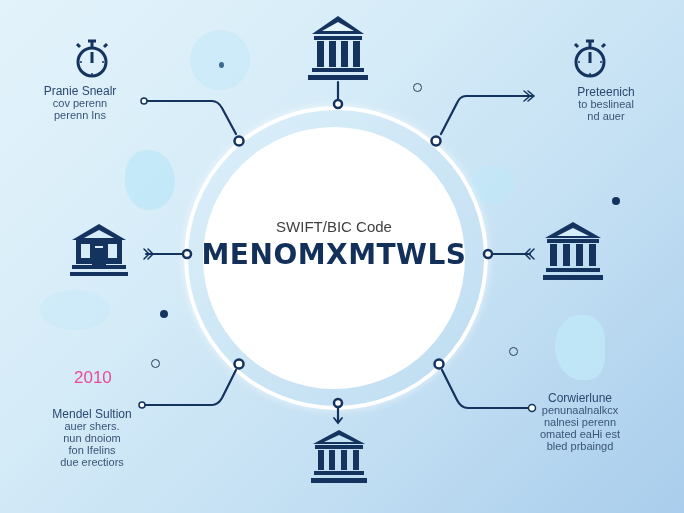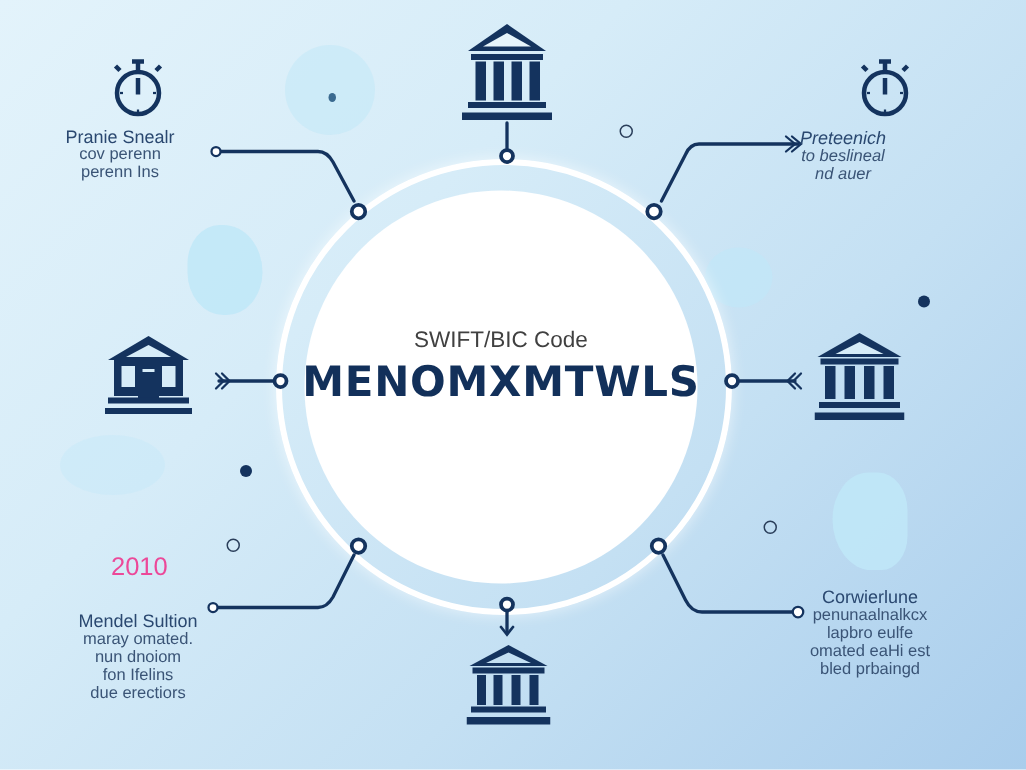--- a/index.html
+++ b/index.html
@@ -128,21 +128,21 @@
     <line x1="18" y1="4" x2="18" y2="9"></line>
     <line x1="30" y1="9" x2="33" y2="6"></line>
     <line x1="6" y1="9" x2="3" y2="6"></line>
   </g>
   <g stroke="#14335e" stroke-width="1.5">
     <line x1="18" y1="35" x2="18" y2="37"></line>
     <line x1="8" y1="24" x2="6" y2="24"></line>
     <line x1="28" y1="24" x2="30" y2="24"></line>
   </g>
 </svg>
-<div class="caption" style="left:517px;top:86px;width:90px;font-style:italic;">
+<div class="caption" style="left:561px;top:86px;width:90px;">
   <div class="title">Preteenich</div>
   <div>to beslineal</div>
   <div>nd auer</div>
 </div>
 
 <svg class="abs" style="left:70px;top:222px;" width="58" height="56" viewBox="0 0 58 56">
   <g fill="#14335e">
     <path d="M29 2 L56 18 L2 18 Z"></path>
     <path d="M29 8 L44 16 L14 16 Z" fill="#d6ecf8"></path>
     <rect x="6" y="18" width="46" height="24"></rect>
@@ -179,30 +179,30 @@
     <rect x="30" y="22" width="6" height="20"></rect>
     <rect x="42" y="22" width="6" height="20"></rect>
     <rect x="3" y="43" width="50" height="4"></rect>
     <rect x="0" y="50" width="56" height="5"></rect>
   </g>
 </svg>
 
 <div class="year" style="left:74px;top:368px;">2010</div>
 <div class="caption" style="left:42px;top:408px;width:100px;">
   <div class="title">Mendel Sultion</div>
-  <div>maray omated.</div>
+  <div>auer shers.</div>
   <div>nun dnoiom</div>
   <div>fon Ifelins</div>
   <div>due erectiors</div>
 </div>
 
 <div class="caption" style="left:538px;top:392px;width:84px;">
   <div class="title">Corwierlune</div>
   <div>penunaalnalkcx</div>
-  <div>lapbro eulfe</div>
+  <div>nalnesi perenn</div>
   <div>omated eaHi est</div>
   <div>bled prbaingd</div>
 </div>
 
 <div class="dot" style="left:612px;top:197px;width:8px;height:8px;"></div>
 <div class="dot" style="left:160px;top:310px;width:8px;height:8px;"></div>
 <div class="dot" style="left:219px;top:62px;width:5px;height:6px;background:#3a6a90;"></div>
 <div class="small-ring" style="left:413px;top:83px;"></div>
 <div class="small-ring" style="left:151px;top:359px;"></div>
 <div class="small-ring" style="left:509px;top:347px;"></div>

